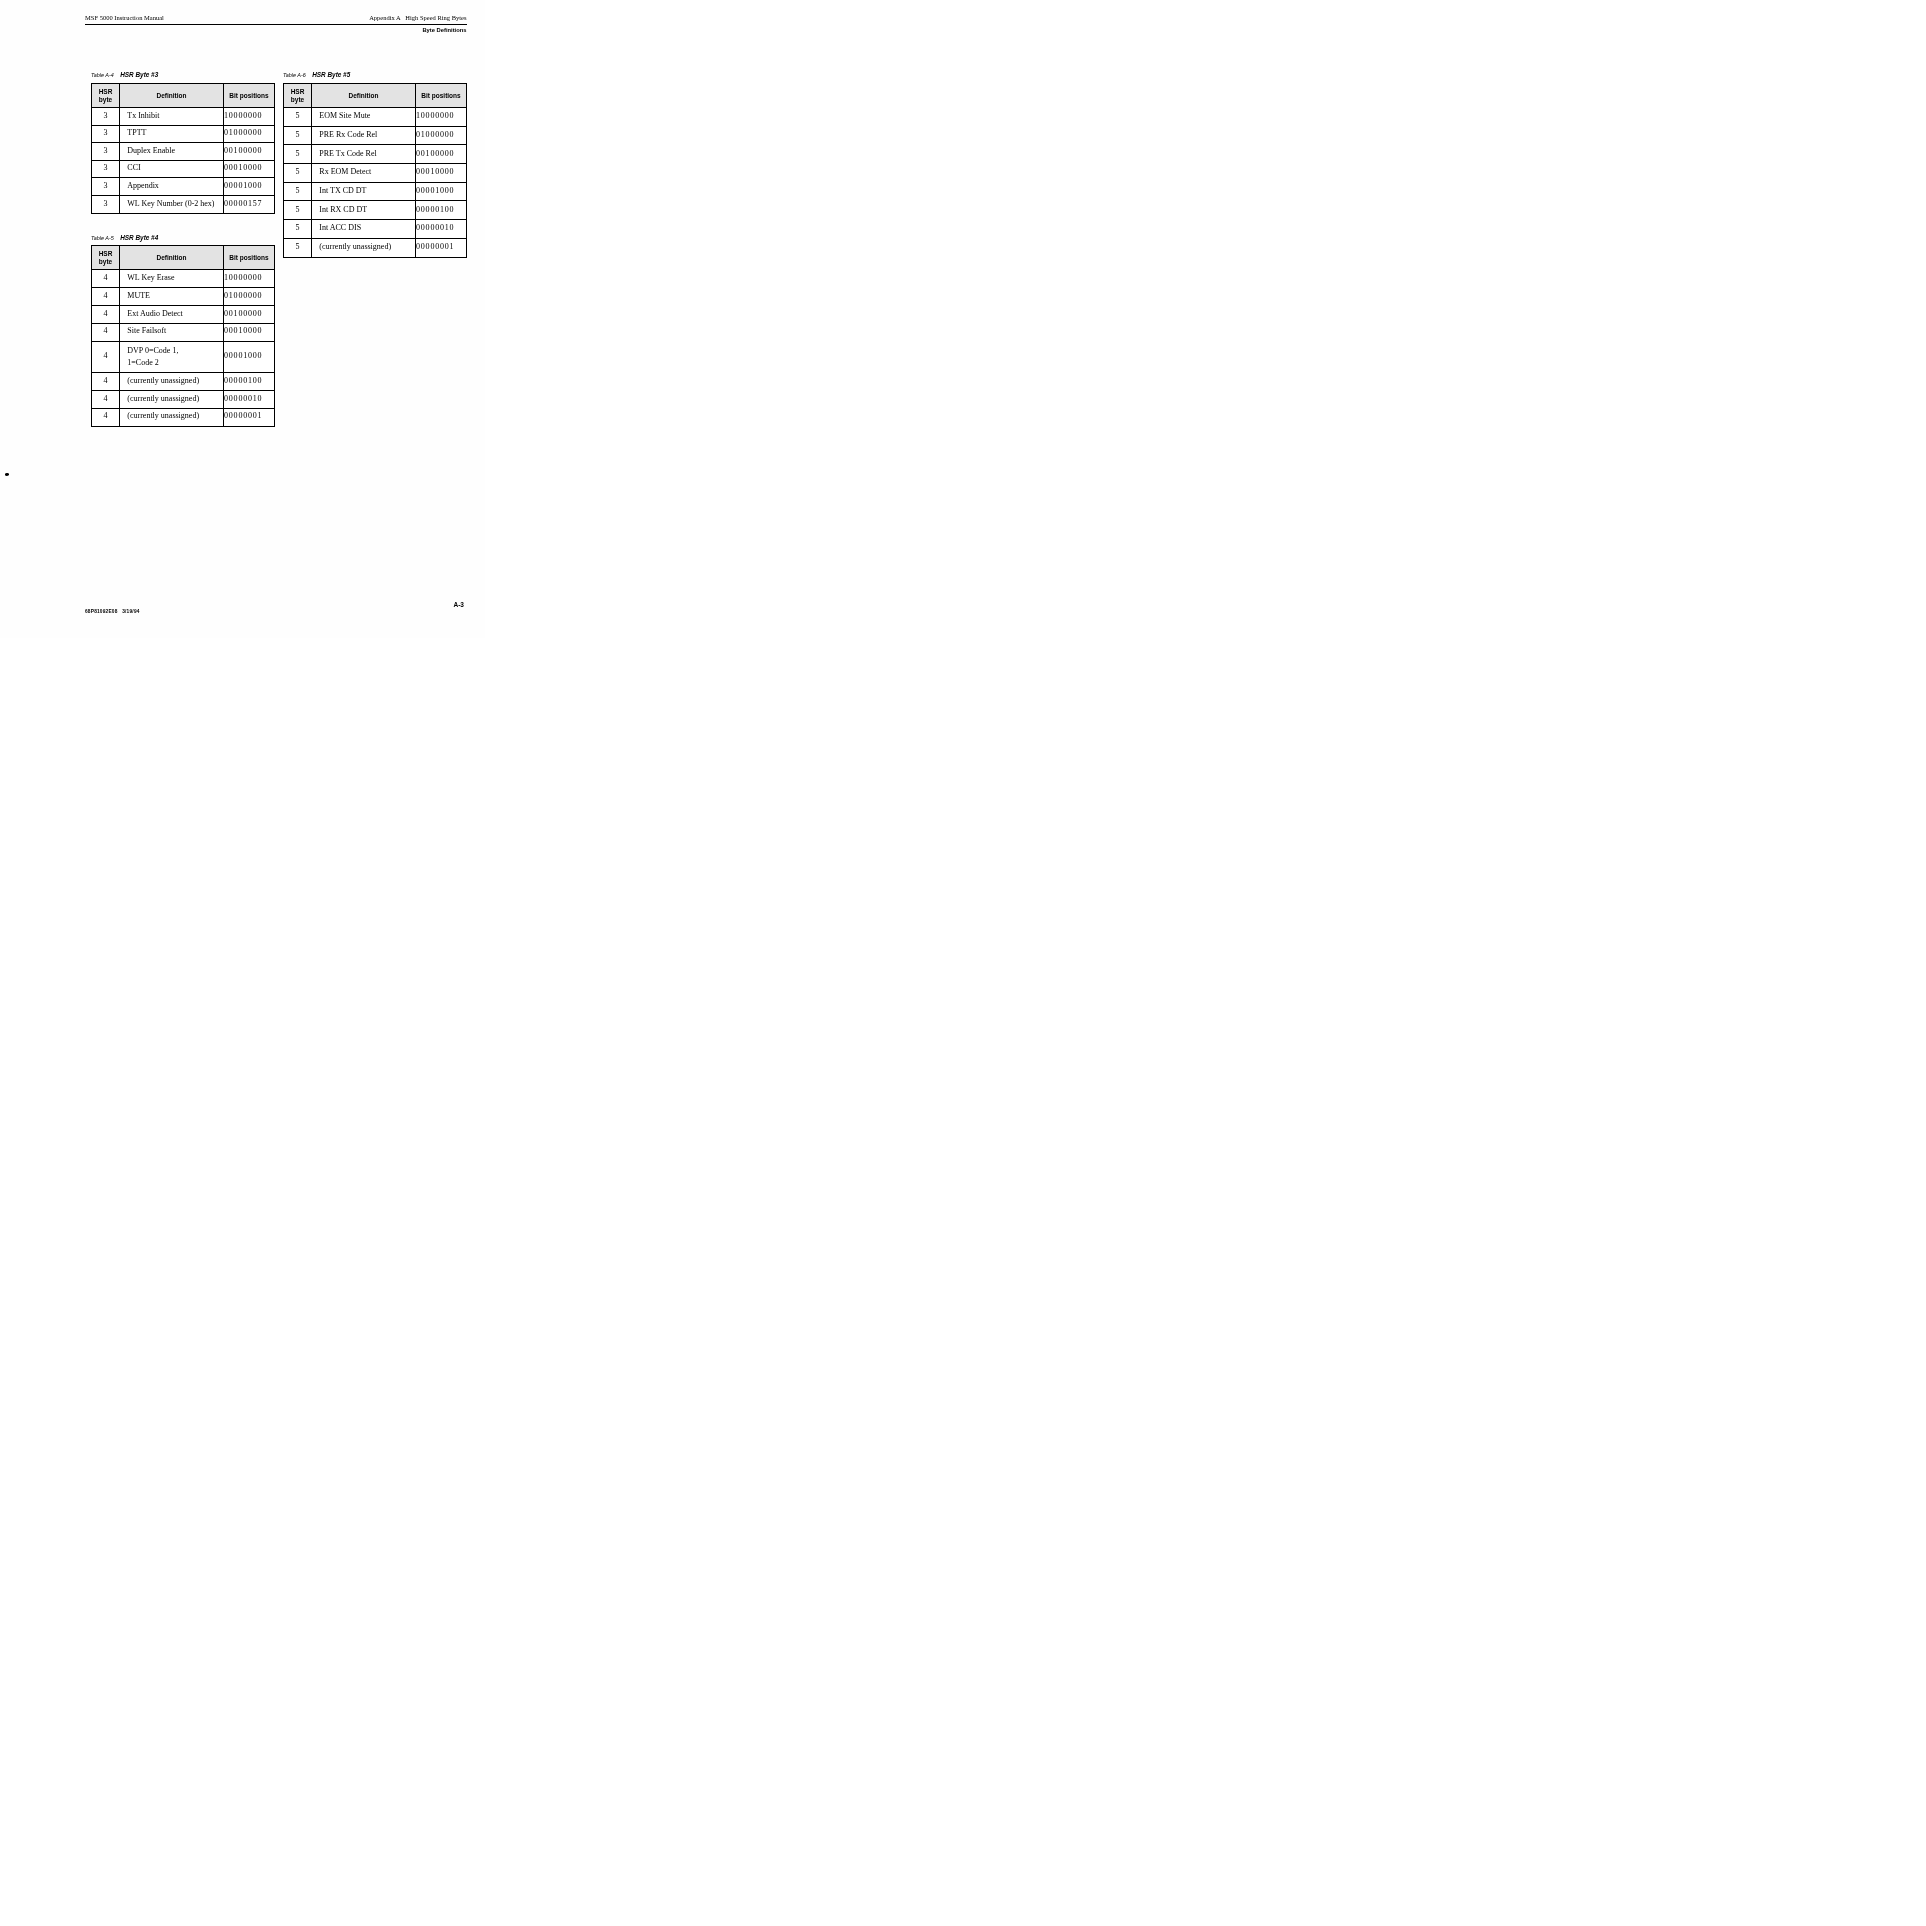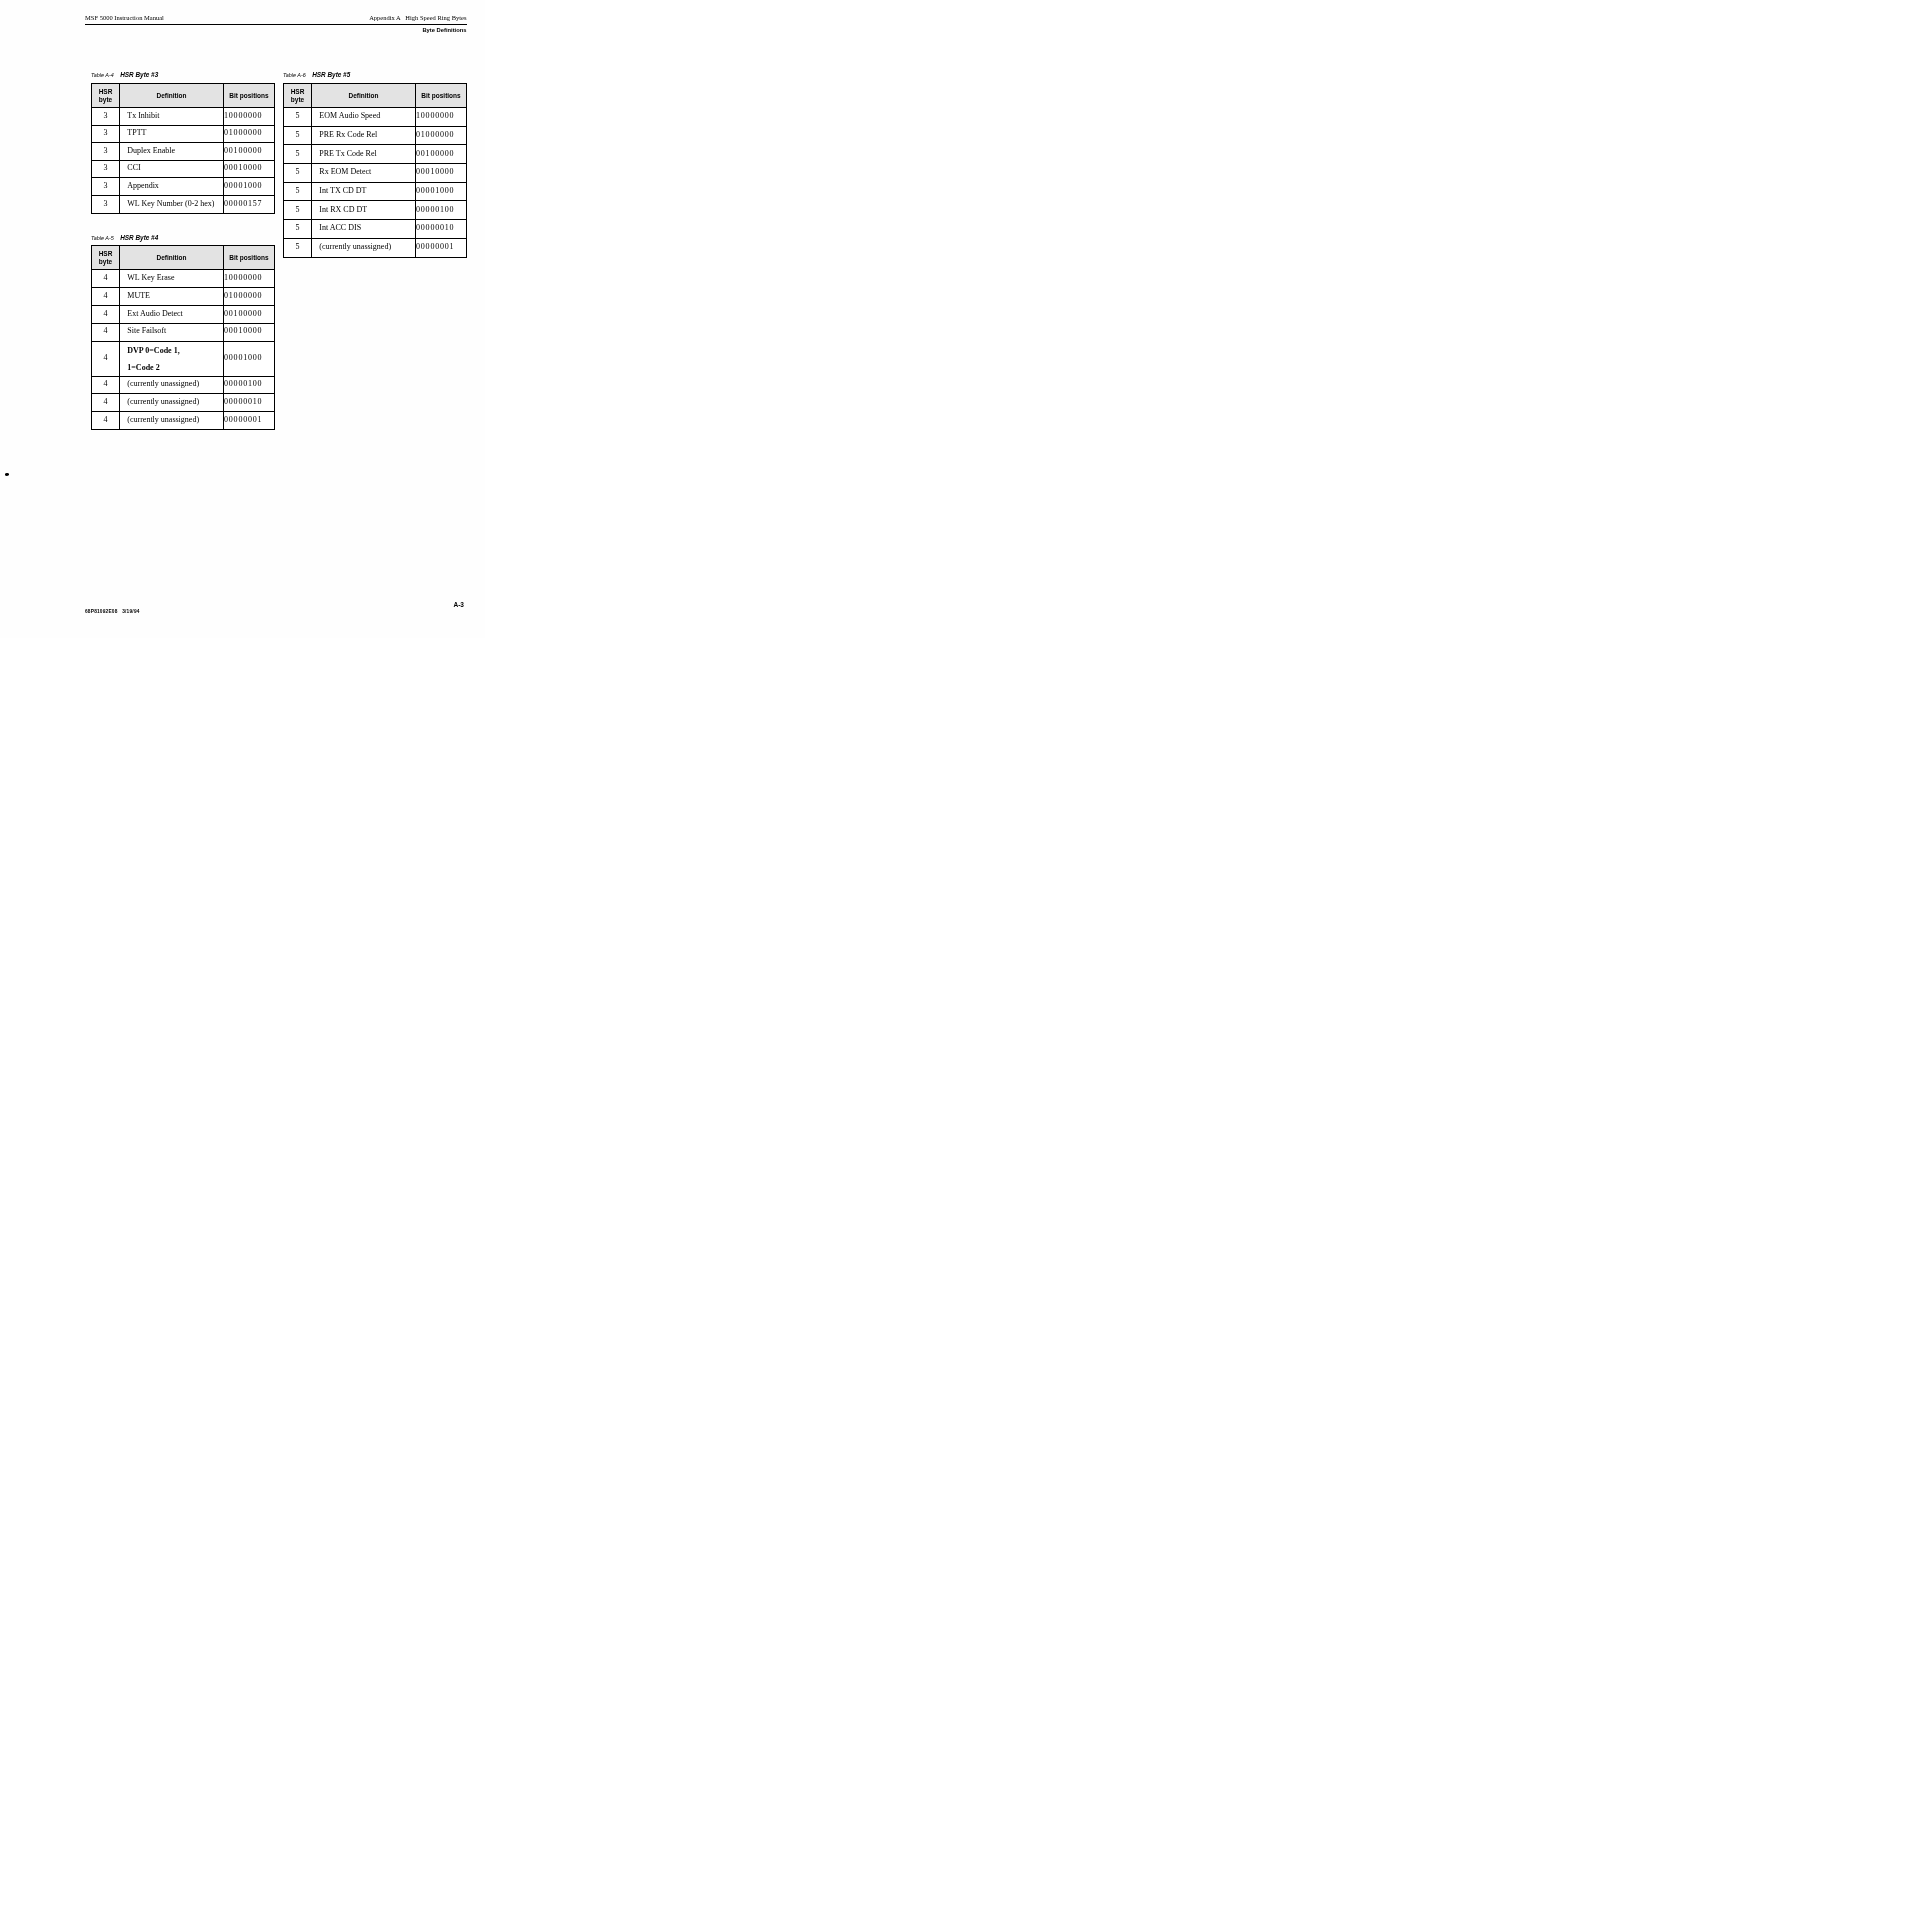--- a/index.html
+++ b/index.html
@@ -79,21 +79,21 @@
     vertical-align:middle;
     padding:0 0 2.3px 0;
   }
   .tbl-a4 td { height:14.3px; }
   .tbl-a6 td { height:15.4px; }
   .tbl-a5 td { height:14.6px; }
   .tbl-a5 tr.tall td { height:28px; }
 
   td.byte { text-align:center; }
   td.def  { text-align:left; padding-left:7.3px; white-space:pre-line; }
-  .tbl-a5 tr.tall td.def { line-height:17px; padding-bottom:0;font-weight:bold; }
+  .tbl-a5 tr.tall td.def { line-height:12px; padding-bottom:0; }
   td.bits { text-align:left; letter-spacing:0.8px; }
 
   
   .ftr-left {
     position:absolute; left:85px; top:609px;
     font-family:"Liberation Sans","DejaVu Sans",sans-serif;
     font-weight:bold; font-size:4.8px; letter-spacing:0.2px; white-space:pre;
   }
   .ftr-right {
     position:absolute; right:21px; top:601px;
@@ -182,21 +182,21 @@
     <thead>
       <tr>
         <th>HSR byte</th>
         <th>Definition</th>
         <th>Bit positions</th>
       </tr>
     </thead>
     <tbody>
       <tr>
         <td class="byte">5</td>
-        <td class="def">EOM Audio Speed</td>
+        <td class="def">EOM Site Mute</td>
         <td class="bits">10000000</td>
       </tr>
       <tr>
         <td class="byte">5</td>
         <td class="def">PRE Rx Code Rel</td>
         <td class="bits">01000000</td>
       </tr>
       <tr>
         <td class="byte">5</td>
         <td class="def">PRE Tx Code Rel</td>

